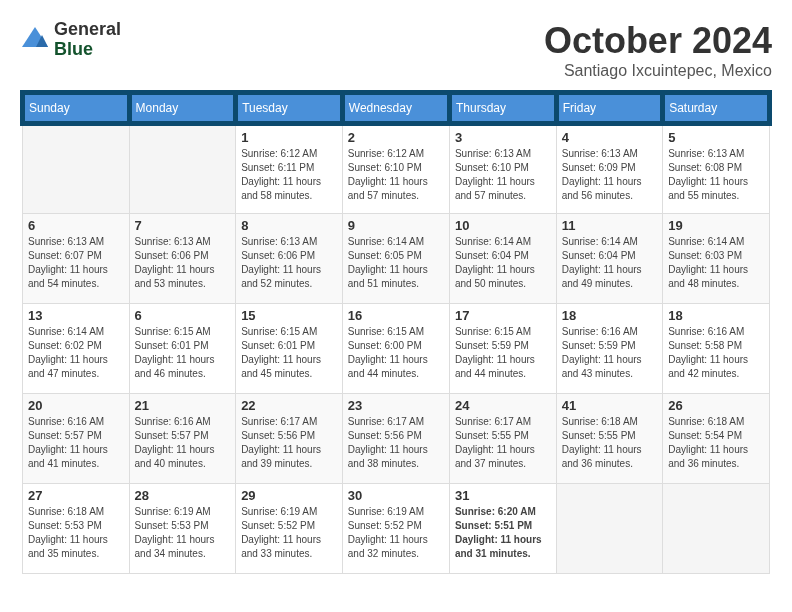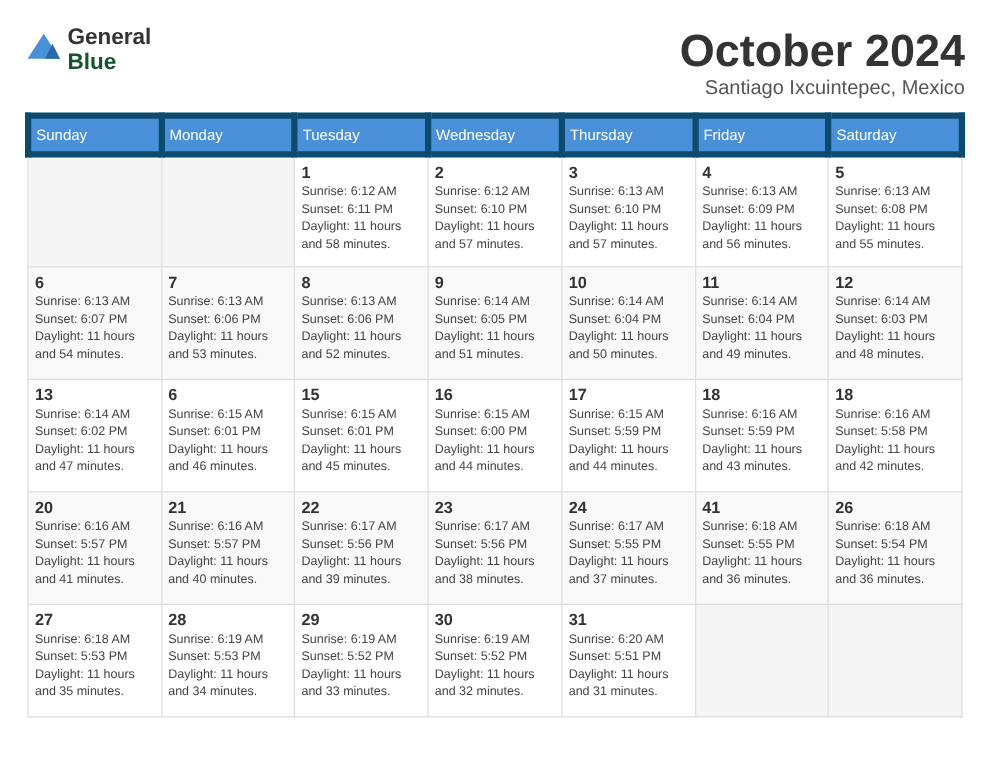--- a/index.html
+++ b/index.html
@@ -192,21 +192,21 @@
 Sunset: 6:04 PM
 Daylight: 11 hours and 50 minutes.</div>
         </td>
         <td>
           <span class="day-num">11</span>
           <div class="day-info" style="white-space: pre-wrap;">Sunrise: 6:14 AM
 Sunset: 6:04 PM
 Daylight: 11 hours and 49 minutes.</div>
         </td>
         <td>
-          <span class="day-num">12</span>
+          <span class="day-num">19</span>
           <div class="day-info" style="white-space: pre-wrap;">Sunrise: 6:14 AM
 Sunset: 6:03 PM
 Daylight: 11 hours and 48 minutes.</div>
         </td>
       </tr>
       <tr>
         <td>
           <span class="day-num">13</span>
           <div class="day-info" style="white-space: pre-wrap;">Sunrise: 6:14 AM
 Sunset: 6:02 PM
@@ -313,21 +313,21 @@
 Daylight: 11 hours and 33 minutes.</div>
         </td>
         <td>
           <span class="day-num">30</span>
           <div class="day-info" style="white-space: pre-wrap;">Sunrise: 6:19 AM
 Sunset: 5:52 PM
 Daylight: 11 hours and 32 minutes.</div>
         </td>
         <td>
           <span class="day-num">31</span>
-          <div class="day-info" style="white-space: pre-wrap;">Sunrise: 6:20 AM
+          <div class="day-info" style="white-space: pre-wrap; font-weight: bold;">Sunrise: 6:20 AM
 Sunset: 5:51 PM
 Daylight: 11 hours and 31 minutes.</div>
         </td>
         <td class="empty-cell"></td>
         <td class="empty-cell"></td>
       </tr>
     </tbody>
 </table>
 
 </body></html>

